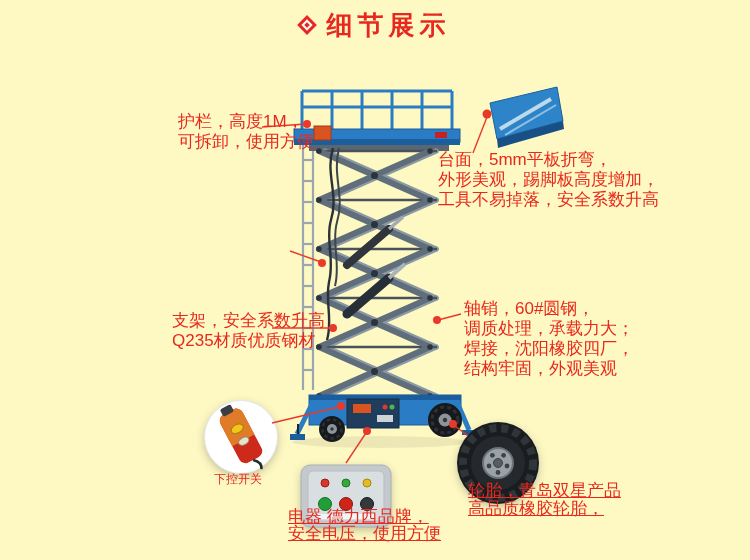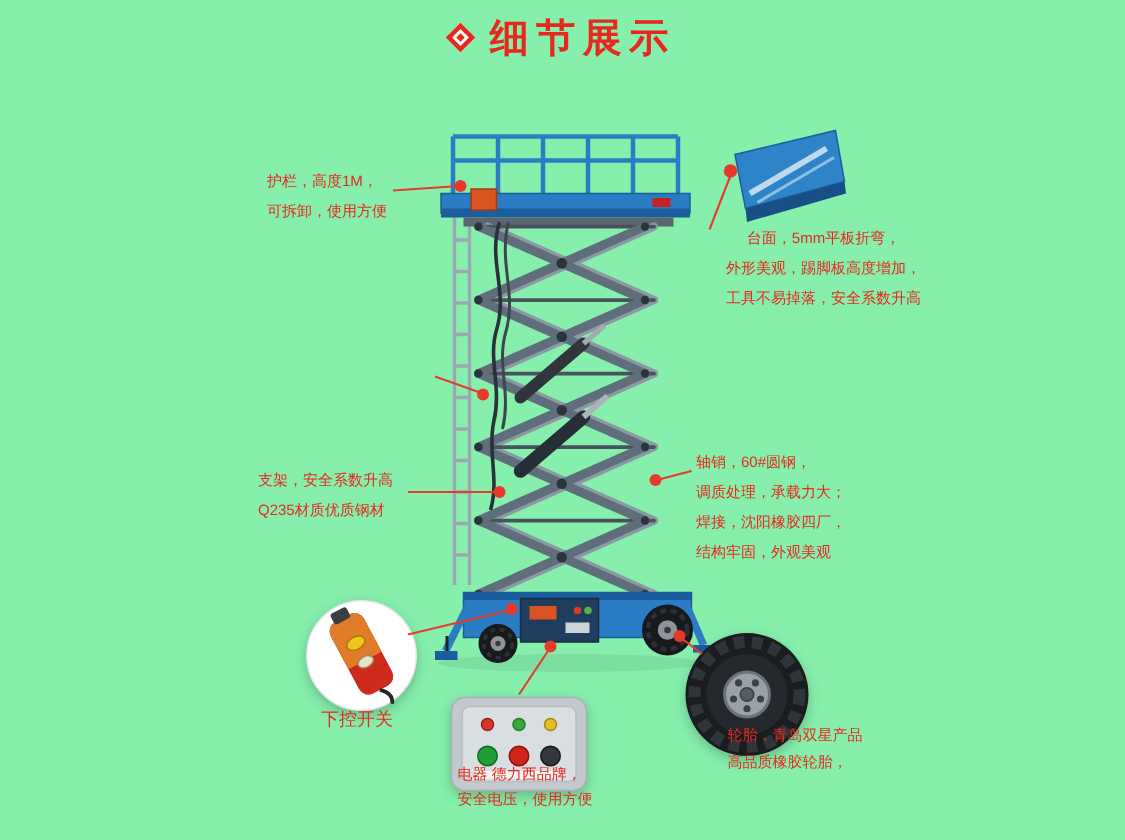--- a/index.html
+++ b/index.html
@@ -1,39 +1,39 @@
 <!DOCTYPE html>
 <html><head>
 <meta charset="utf-8">
 <style>
   * { margin:0; padding:0; box-sizing:border-box; }
   html,body { background:#ffffff; }
   body { font-family:"Liberation Sans","DejaVu Sans",sans-serif; }
-  .canvas { position:relative; width:750px; height:560px; background:#86efac; overflow:hidden; }
+  .canvas { position:relative; width:750px; height:560px; background:#fef9c3; overflow:hidden; }
 
   .title-row { position:absolute; top:8px; left:0; width:100%; height:34px;
                display:flex; justify-content:center; align-items:center; gap:13px; z-index:6; }
   .diamond { width:14px; height:14px; border:3px solid #e8281e; transform:rotate(45deg);
              position:relative; flex:none; background:#fff; }
   .diamond::after { content:""; position:absolute; inset:2px; background:#e8281e; }
   .title-text { font-size:26px; font-weight:bold; color:#e8281e; letter-spacing:5px; }
 
   .lift { position:absolute; left:285px; top:82px; z-index:1; }
   .overlay { position:absolute; left:0; top:0; z-index:4; pointer-events:none; }
   .photo { position:absolute; z-index:2; filter:drop-shadow(0 3px 4px rgba(0,0,0,.22)); }
 
-  .ann { position:absolute; z-index:5; color:#e8281e; font-size:10px; line-height:20px; white-space:nowrap; }
+  .ann { position:absolute; z-index:5; color:#e8281e; font-size:17px; line-height:20px; white-space:nowrap; }
   .ann-guardrail { left:178px; top:112px; }
   .ann-hydraulic { left:168px; top:221px; }
   .ann-bracket   { left:172px; top:311px; }
-  .ann-platform  { left:484px; top:150px;text-align:center; }
+  .ann-platform  { left:438px; top:150px; }
   .ann-axle      { left:464px; top:299px; }
   .ann-remote-label { left:214px; top:469px; font-size:12px; }
-  .ann-electric  { left:305px; top:508px; line-height:17px; }
-  .ann-tire      { left:485px; top:482px; line-height:18px; }
+  .ann-electric  { left:288px; top:508px; line-height:17px;text-decoration:underline; }
+  .ann-tire      { left:468px; top:482px; line-height:18px;text-decoration:underline; }
 </style>
 </head>
 <body>
 
 <div class="canvas">
 
   <div class="title-row">
     <span class="diamond"></span>
     <span class="title-text">细节展示</span>
   </div>

